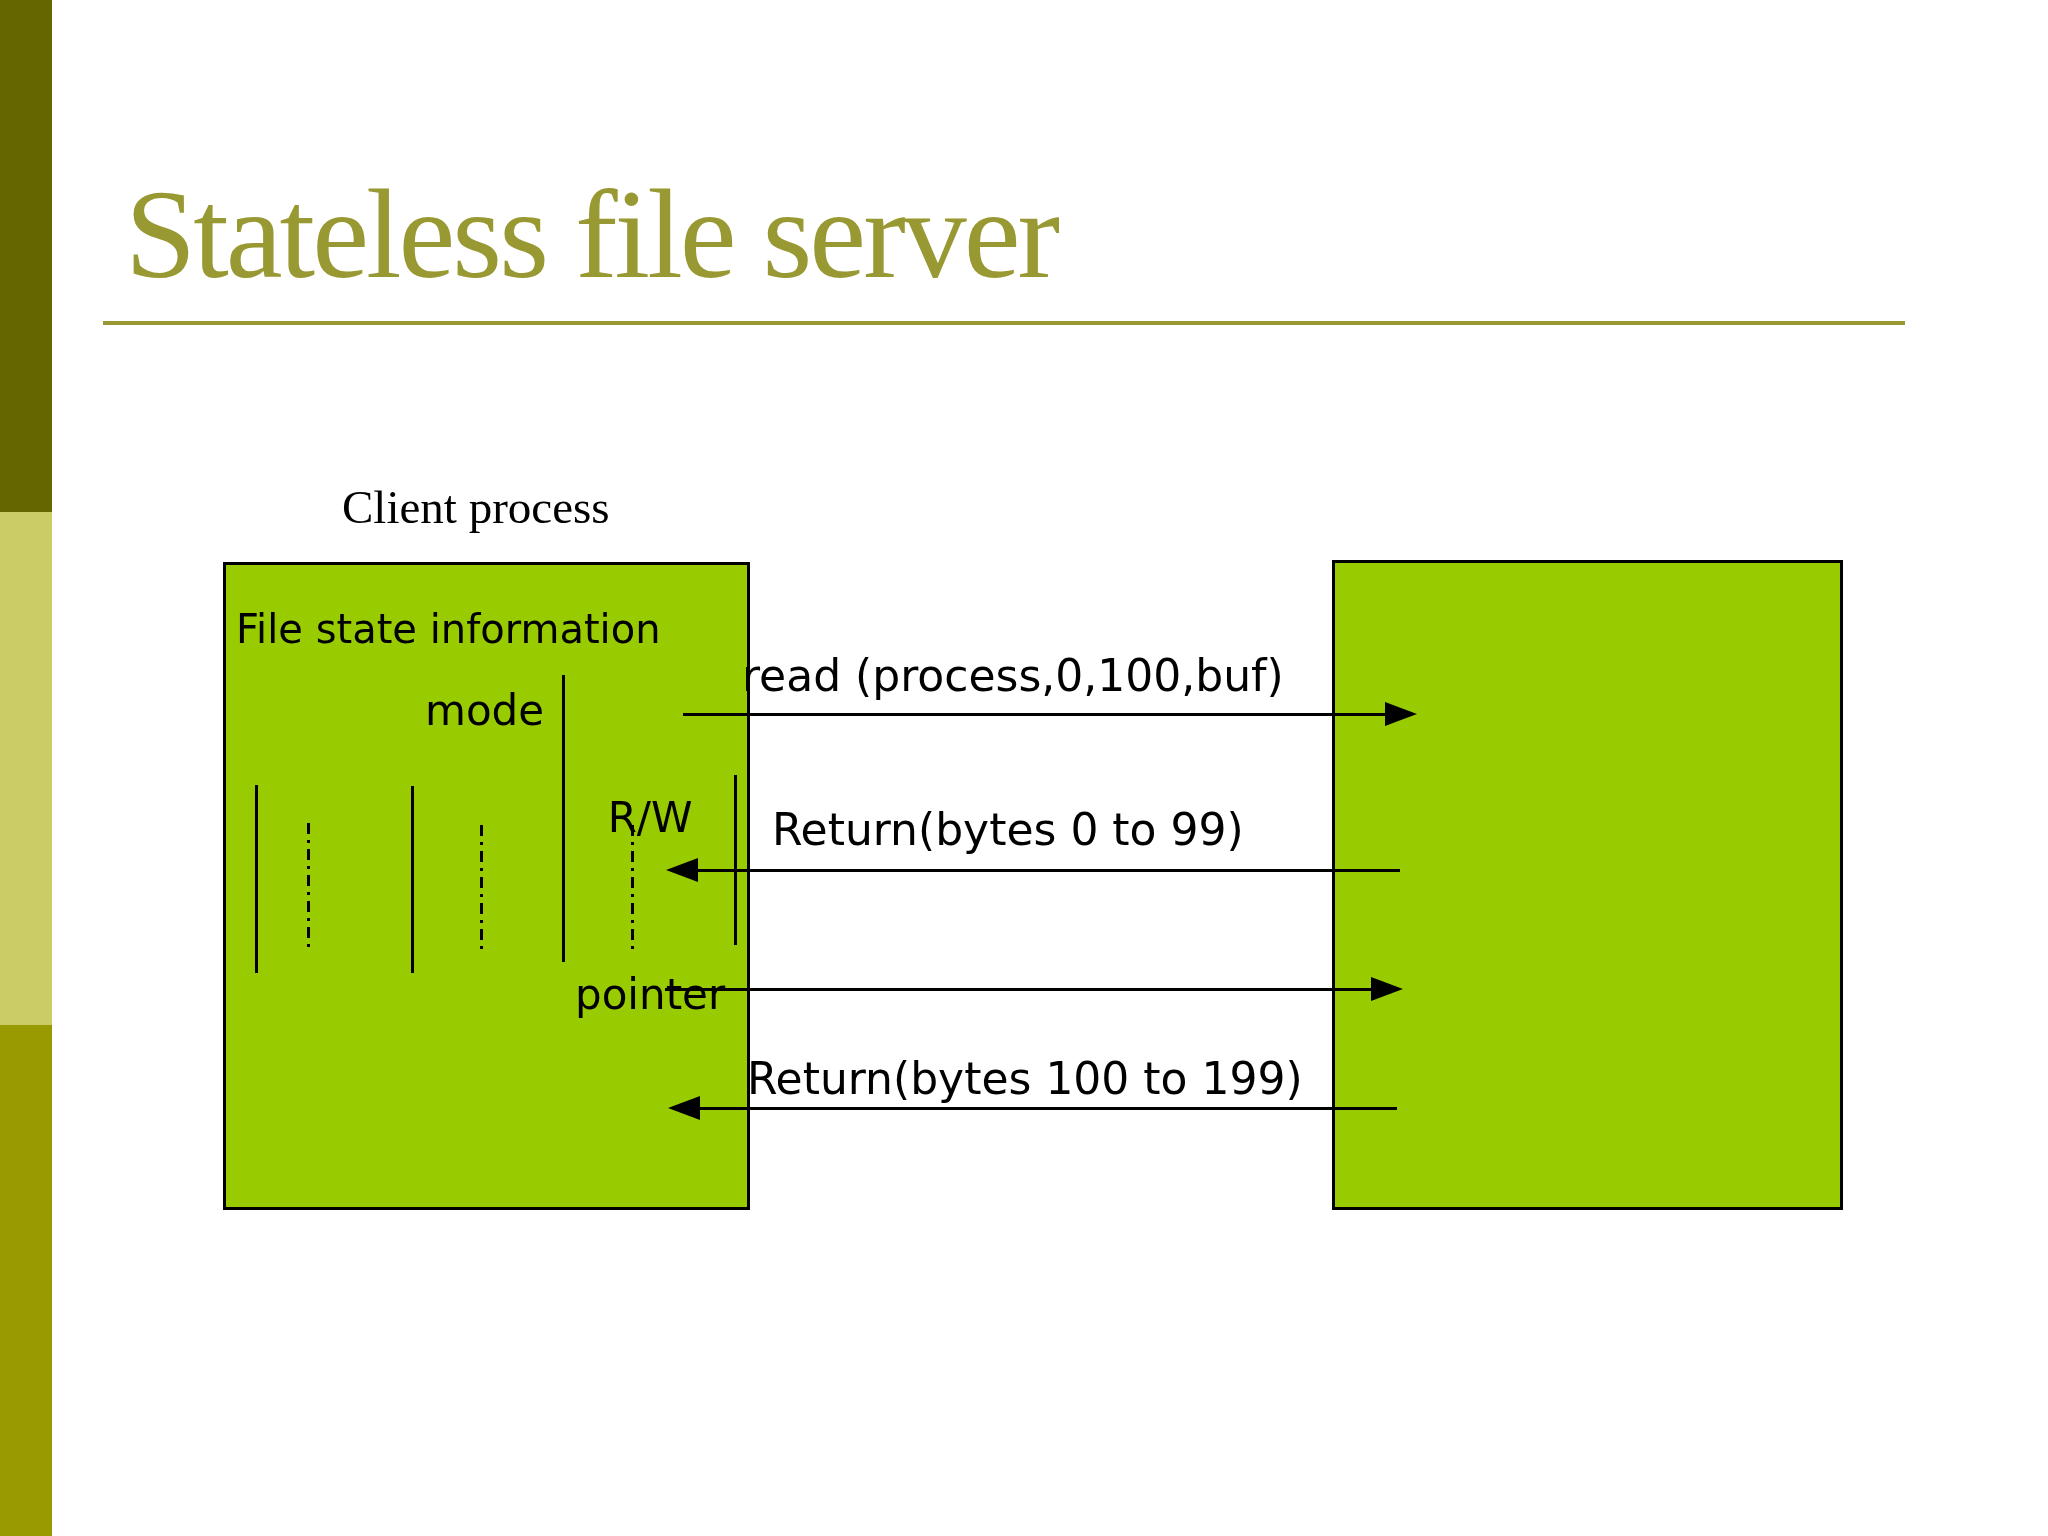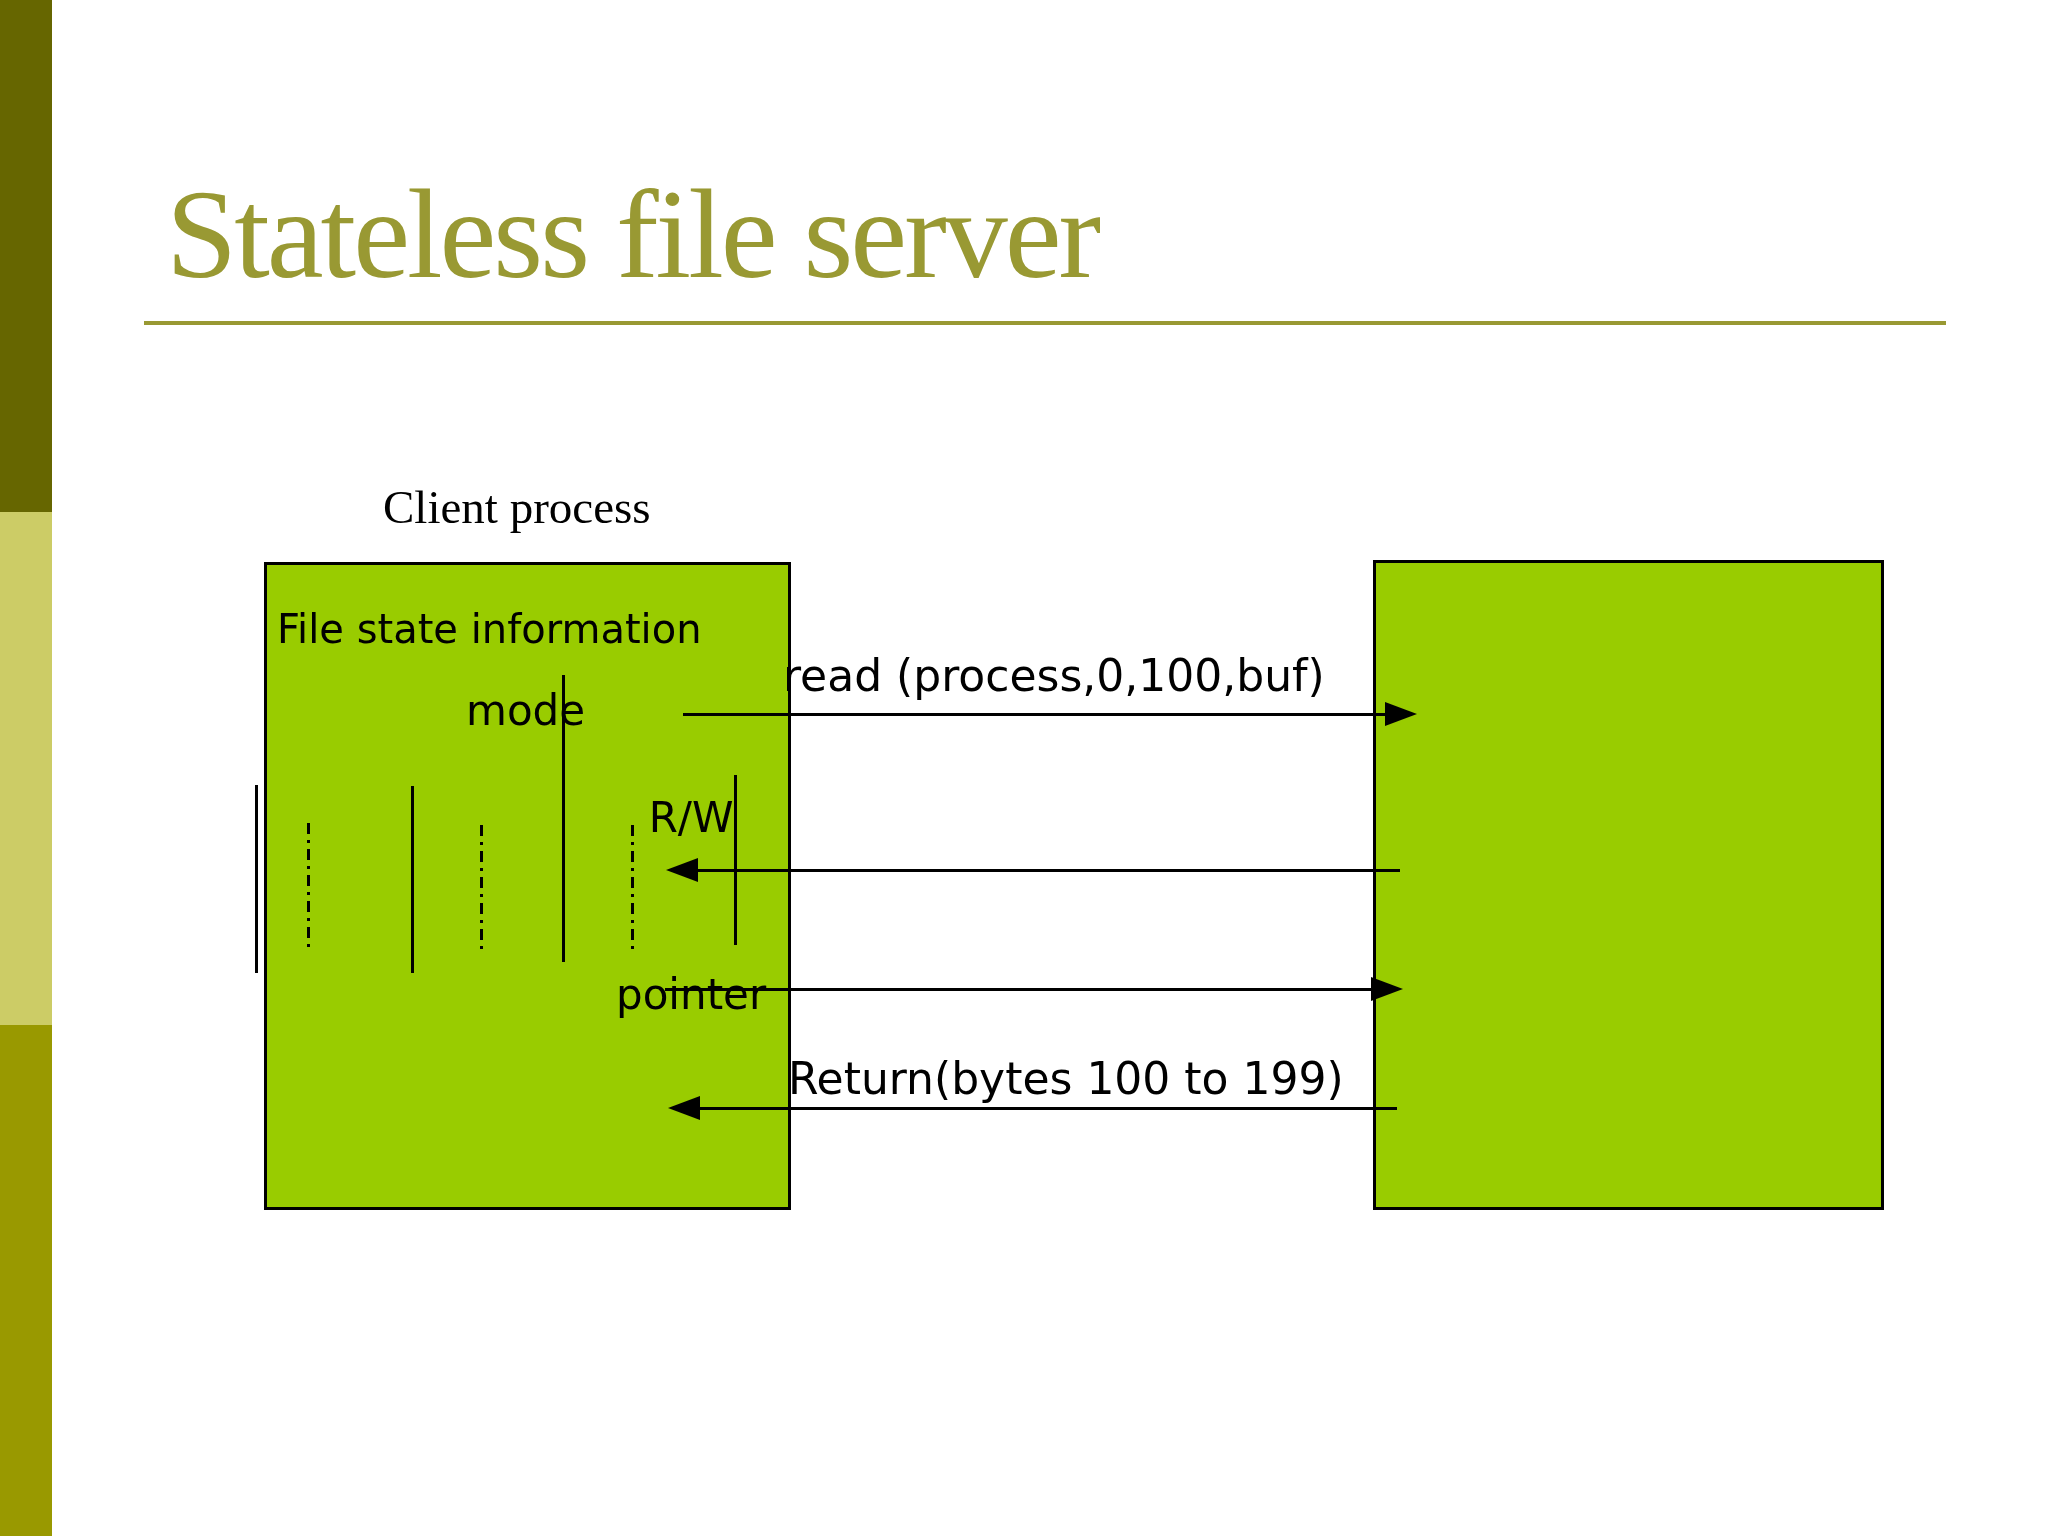--- a/index.html
+++ b/index.html
@@ -2,21 +2,21 @@
 <html style="--box-fill: #99CC00; --accent-dark: #666600; --accent-light: #CCCC66; --accent-mid: #999900; --title-color: #999933;"><head>
 <meta charset="utf-8">
 <style>
   html,body { margin:0; padding:0; background:#e8e8e8; }
   .slide {
     position:relative; width:2048px; height:1536px;
     background:#ffffff; overflow:hidden;
     font-family:"DejaVu Sans", sans-serif;
     color:#000;
   }
-  .abs { position:absolute;margin-left:41px; }
+  .abs { position:absolute; }
 
   
   .bar { position:absolute; left:0; width:52px; }
   .bar-top    { top:0;    height:512px; background:var(--accent-dark,#666600); }
   .bar-middle { top:512px; height:513px; background:var(--accent-light,#CCCC66); }
   .bar-bottom { top:1025px; height:511px; background:var(--accent-mid,#999900); }
 
   
   .title {
     left:125px; top:170px;
@@ -111,20 +111,21 @@
   <div class="vline" style="left:411px; top:786px; height:187px;"></div>
   <div class="vdash" style="left:480px; top:825px; height:126px;"></div>
   <div class="vline" style="left:562px; top:675px; height:287px;"></div>
   <div class="vdash" style="left:631px; top:825px; height:126px;"></div>
   <div class="vline" style="left:734px; top:775px; height:170px;"></div>
 
   <div class="abs msg-label msg-1">read (process,0,100,buf)</div>
   <div class="hline" style="left:683px; top:713px; width:704px;"></div>
   <div class="head-right" style="left:1385px; top:702px;"></div>
 
+  <div class="abs msg-label msg-2">Return(bytes 0 to 99)</div>
   <div class="head-left" style="left:666px; top:858px;"></div>
   <div class="hline" style="left:696px; top:869px; width:704px;"></div>
 
   <div class="hline" style="left:665px; top:988px; width:708px;"></div>
   <div class="head-right" style="left:1371px; top:977px;"></div>
 
   <div class="abs msg-label msg-4">Return(bytes 100 to 199)</div>
   <div class="head-left" style="left:668px; top:1096px;"></div>
   <div class="hline" style="left:698px; top:1107px; width:699px;"></div>
 

